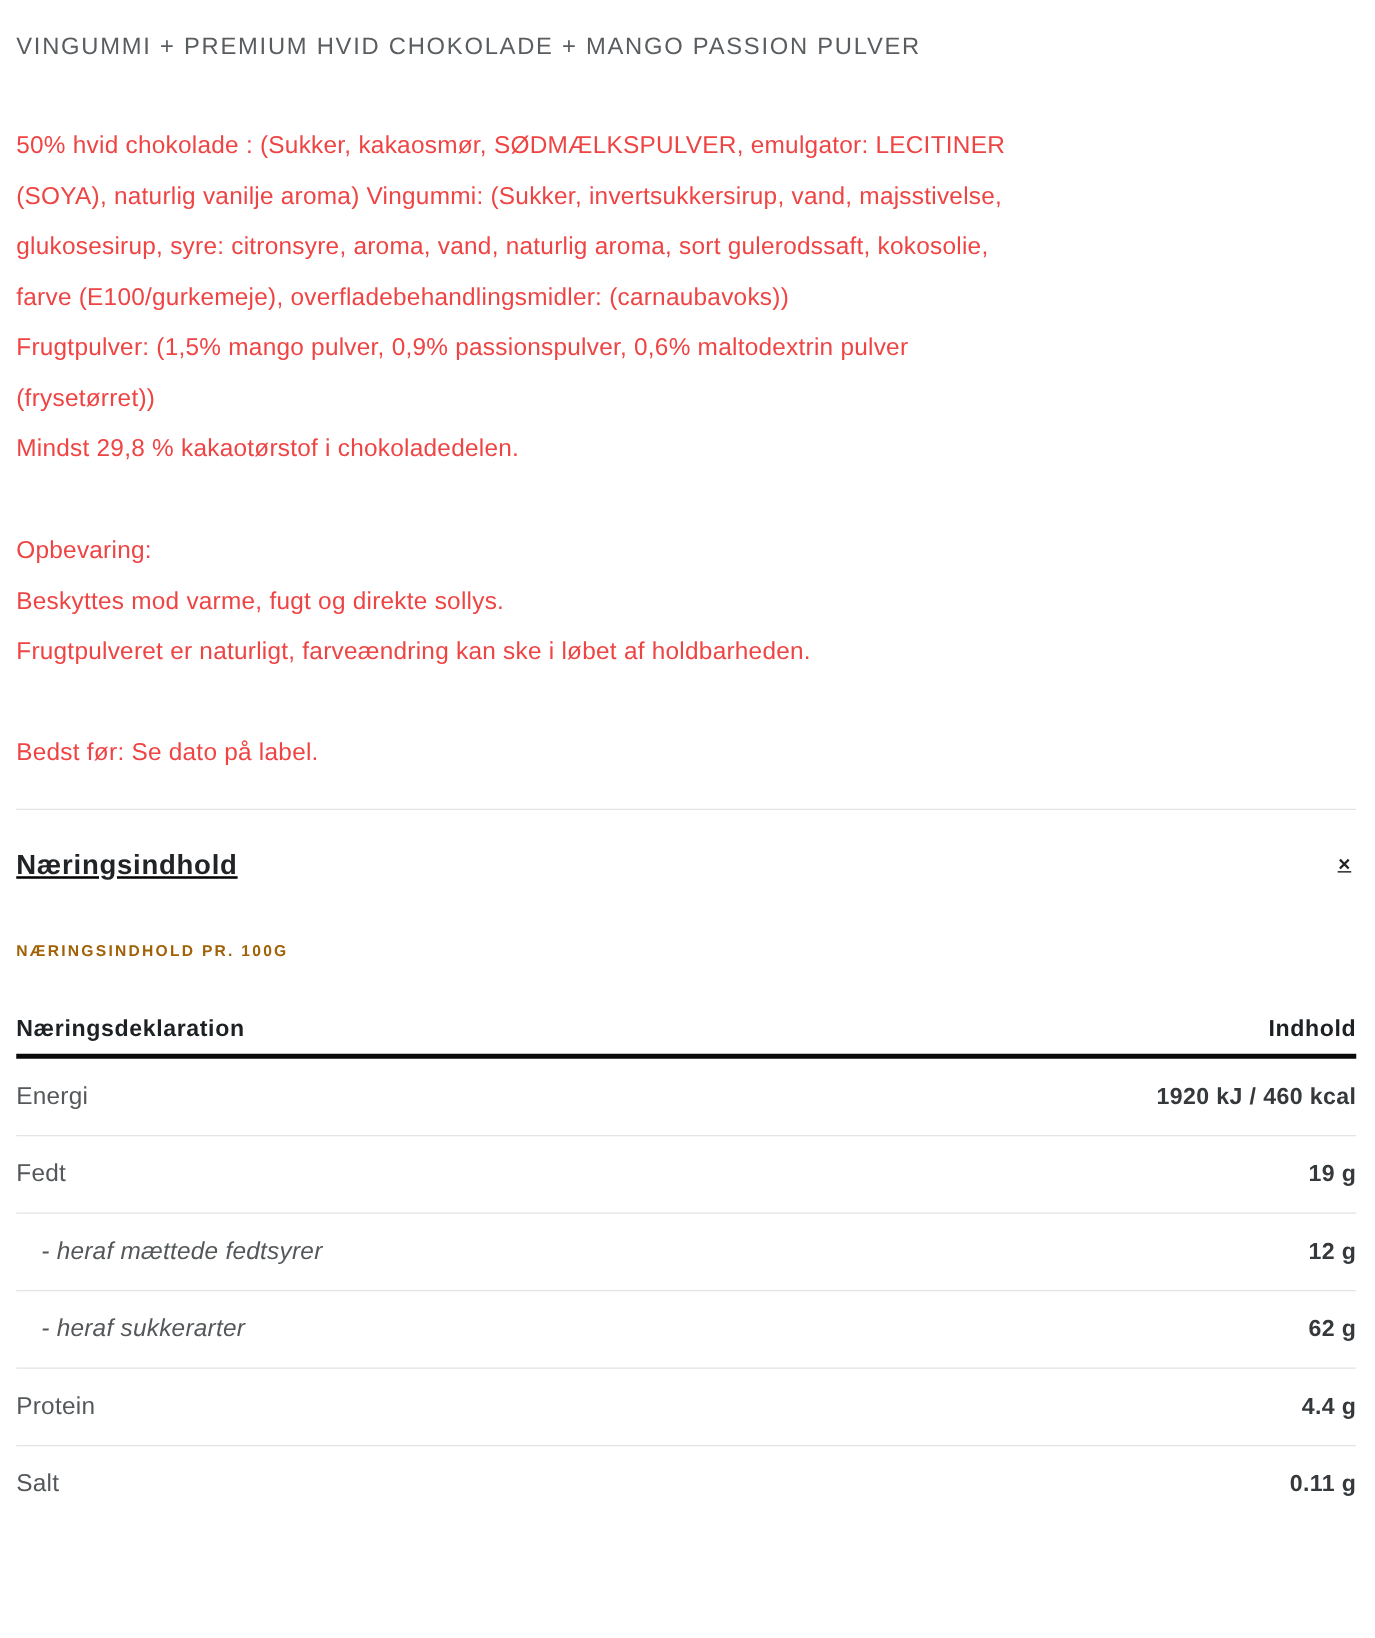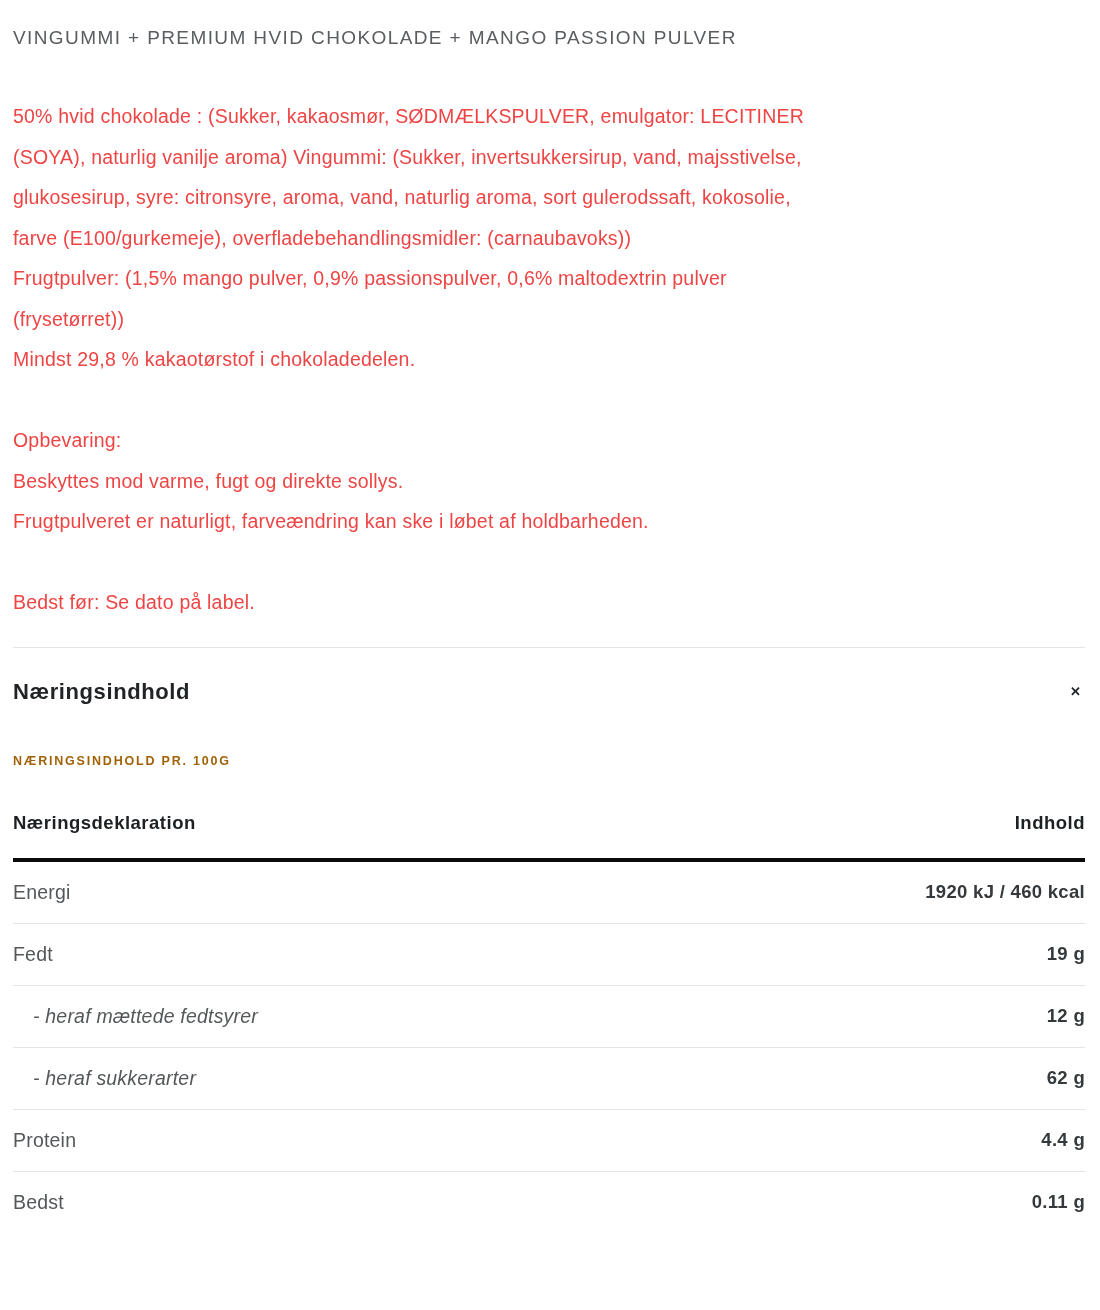--- a/index.html
+++ b/index.html
@@ -48,20 +48,21 @@
     margin: 24px 0 0 0;
   }
 
   
   .accordion-header {
     margin-top: 30px;
     display: flex;
     align-items: center;
     justify-content: space-between;
     cursor: pointer;
+    text-decoration: underline;
   }
   .accordion-title {
     font-size: 22px;
     line-height: 28px;
     font-weight: 700;
     letter-spacing: 0.6px;
     color: #212426;
   }
   .accordion-close {
     font-size: 13px;
@@ -84,21 +85,21 @@
   }
 
   
   .nutrition-table {
     margin-top: 42px;
   }
   .nt-header {
     display: flex;
     justify-content: space-between;
     align-items: baseline;
-    padding-bottom: 23px;
+    padding-bottom: 8px;
     border-bottom: 4px solid #0a0a0a;
     gap: 32px;
   }
   .nt-header .nt-col-label,
   .nt-header .nt-col-value {
     font-size: 18.5px;
     line-height: 24px;
     font-weight: 700;
     letter-spacing: 0.5px;
     color: #1d2124;
@@ -186,18 +187,18 @@
       <span class="nt-label">- heraf sukkerarter</span>
       <span class="nt-value">62 g</span>
     </div>
 
     <div class="nt-row">
       <span class="nt-label">Protein</span>
       <span class="nt-value">4.4 g</span>
     </div>
 
     <div class="nt-row">
-      <span class="nt-label">Bedst</span>
+      <span class="nt-label">Salt</span>
       <span class="nt-value">0.11 g</span>
     </div>
 
   </div>
 </div>
 
 </body></html>

